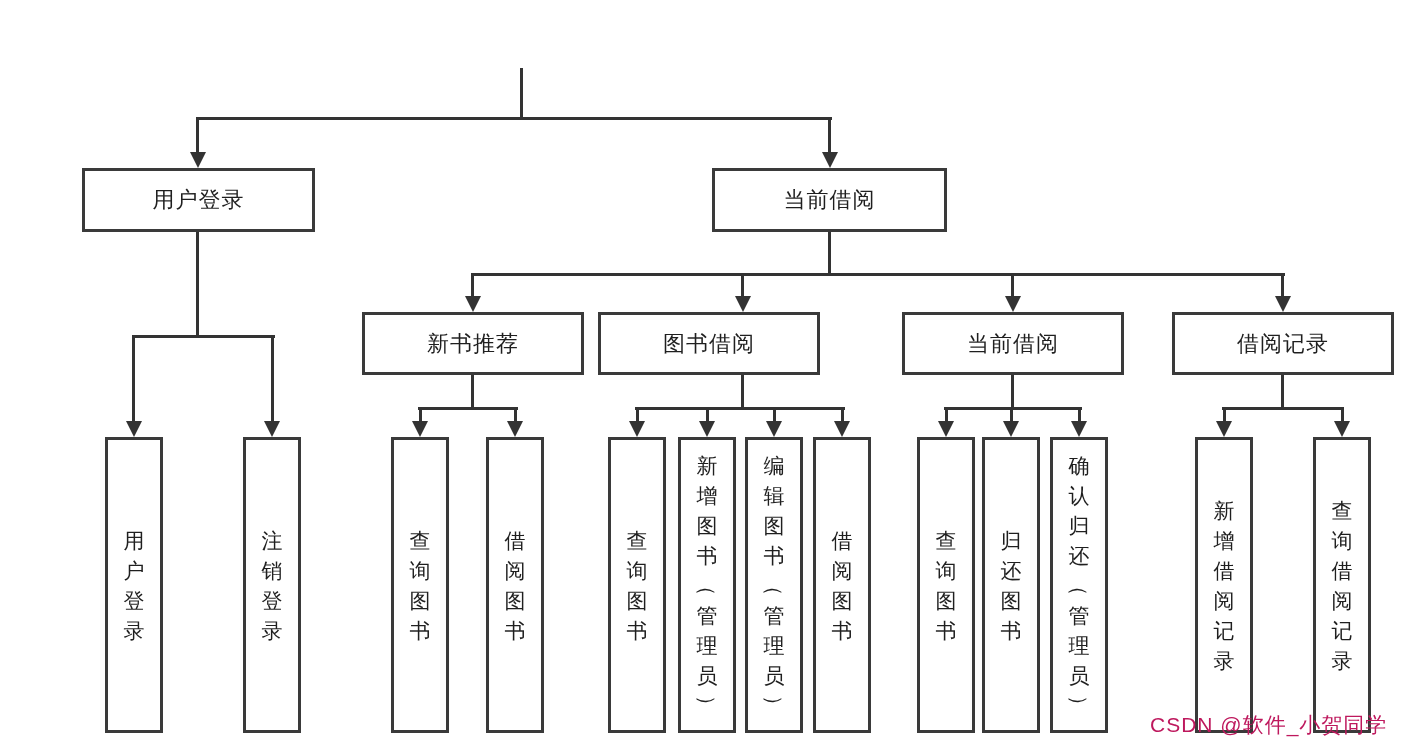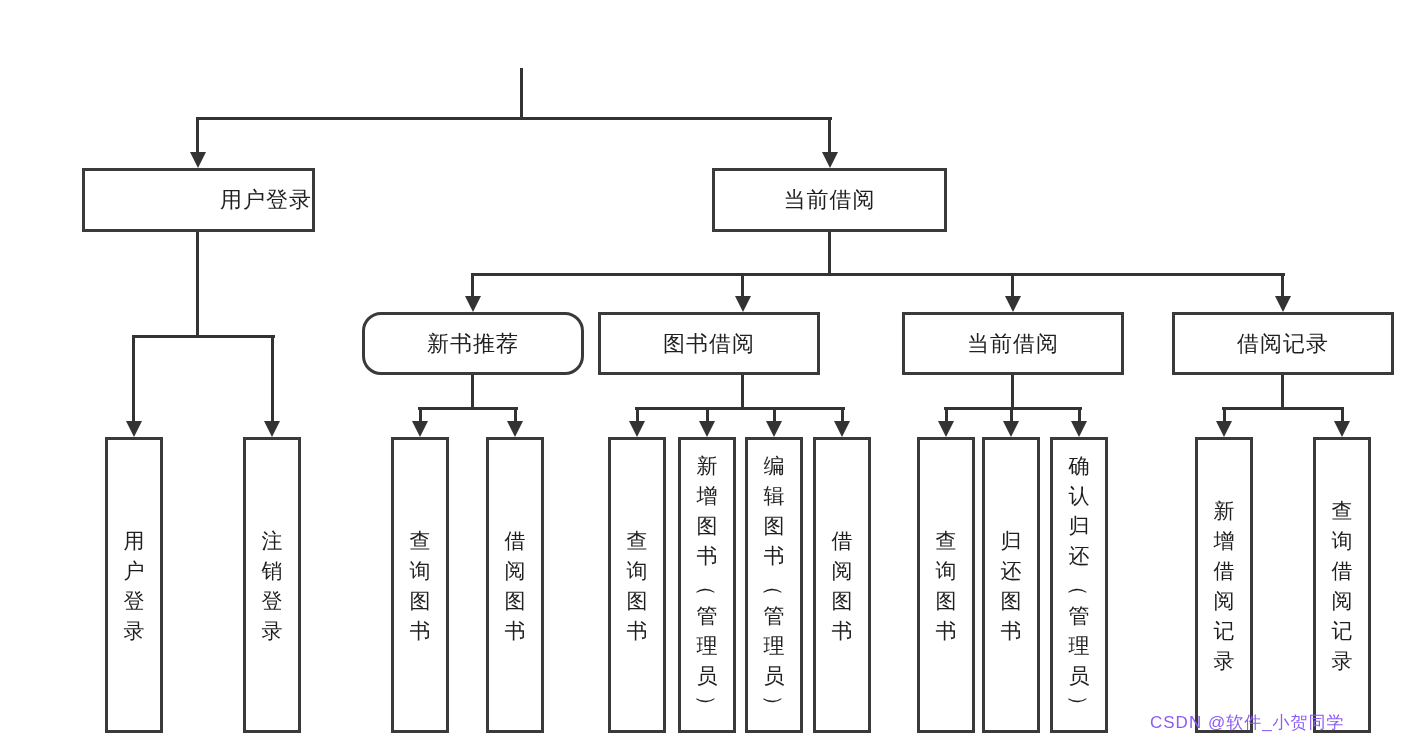--- a/index.html
+++ b/index.html
@@ -18,38 +18,38 @@
     justify-content:center;gap:9px;font-size:21px;line-height:1;color:#1f1f1f;}
   .vlabel span{display:block;line-height:1;}
   .vlabel .rot{transform:rotate(90deg);}
   .hline,.vline{position:absolute;background:#333333;}
   .arrow{
     position:absolute;width:0;height:0;
     border-left:8px solid transparent;border-right:8px solid transparent;
     border-top:16px solid #333333;
   }
   .watermark{
-    position:absolute;font-size:17px;color:#8b5cf6;letter-spacing:1px;
+    position:absolute;font-size:21px;color:#be185d;letter-spacing:1px;
     white-space:nowrap;
   }
 </style>
 </head>
 <body>
 
 <div class="stage">
 
 
   <div class="vline" style="left:520px;top:68px;width:3px;height:50px;"></div>
   <div class="hline" style="left:196px;top:117px;width:636px;height:3px;"></div>
   <div class="vline" style="left:196px;top:117px;width:3px;height:38px;"></div>
   <div class="arrow" style="left:190px;top:152px;"></div>
   <div class="vline" style="left:828px;top:117px;width:3px;height:38px;"></div>
   <div class="arrow" style="left:822px;top:152px;"></div>
 
-  <div class="box box-h" style="left:82px;top:168px;width:233px;height:64px;justify-content:flex-end;">
+  <div class="box box-h" style="left:82px;top:168px;width:233px;height:64px;">
     <span>用户登录</span>
   </div>
   <div class="box box-h" style="left:712px;top:168px;width:235px;height:64px;">
     <span>当前借阅</span>
   </div>
 
   <div class="vline" style="left:196px;top:232px;width:3px;height:105px;"></div>
   <div class="hline" style="left:132px;top:335px;width:143px;height:3px;"></div>
   <div class="vline" style="left:132px;top:335px;width:3px;height:88px;"></div>
   <div class="arrow" style="left:126px;top:421px;"></div>
@@ -60,21 +60,21 @@
   <div class="hline" style="left:471px;top:273px;width:814px;height:3px;"></div>
   <div class="vline" style="left:471px;top:273px;width:3px;height:26px;"></div>
   <div class="arrow" style="left:465px;top:296px;"></div>
   <div class="vline" style="left:741px;top:273px;width:3px;height:26px;"></div>
   <div class="arrow" style="left:735px;top:296px;"></div>
   <div class="vline" style="left:1011px;top:273px;width:3px;height:26px;"></div>
   <div class="arrow" style="left:1005px;top:296px;"></div>
   <div class="vline" style="left:1281px;top:273px;width:3px;height:26px;"></div>
   <div class="arrow" style="left:1275px;top:296px;"></div>
 
-  <div class="box box-h" style="left:362px;top:312px;width:222px;height:63px;border-radius:19px;">
+  <div class="box box-h" style="left:362px;top:312px;width:222px;height:63px;">
     <span>新书推荐</span>
   </div>
   <div class="box box-h" style="left:598px;top:312px;width:222px;height:63px;">
     <span>图书借阅</span>
   </div>
   <div class="box box-h" style="left:902px;top:312px;width:222px;height:63px;">
     <span>当前借阅</span>
   </div>
   <div class="box box-h" style="left:1172px;top:312px;width:222px;height:63px;">
     <span>借阅记录</span>

